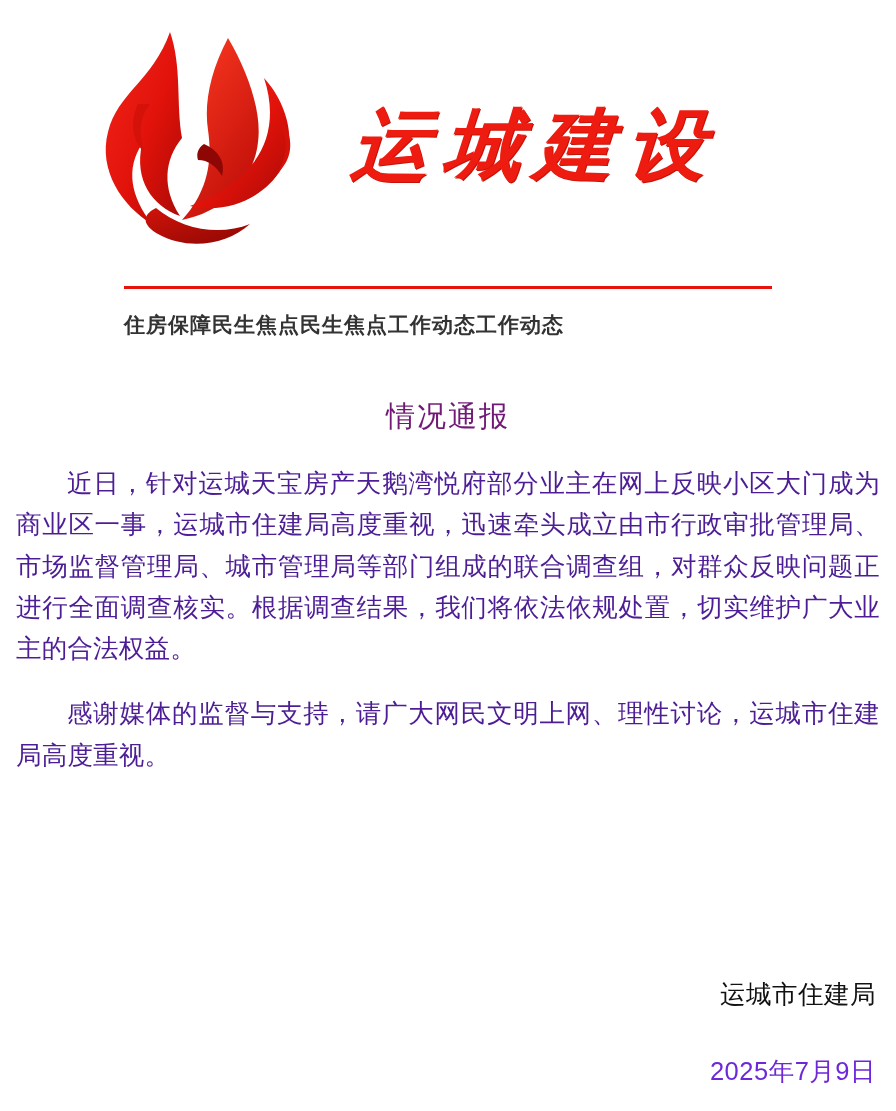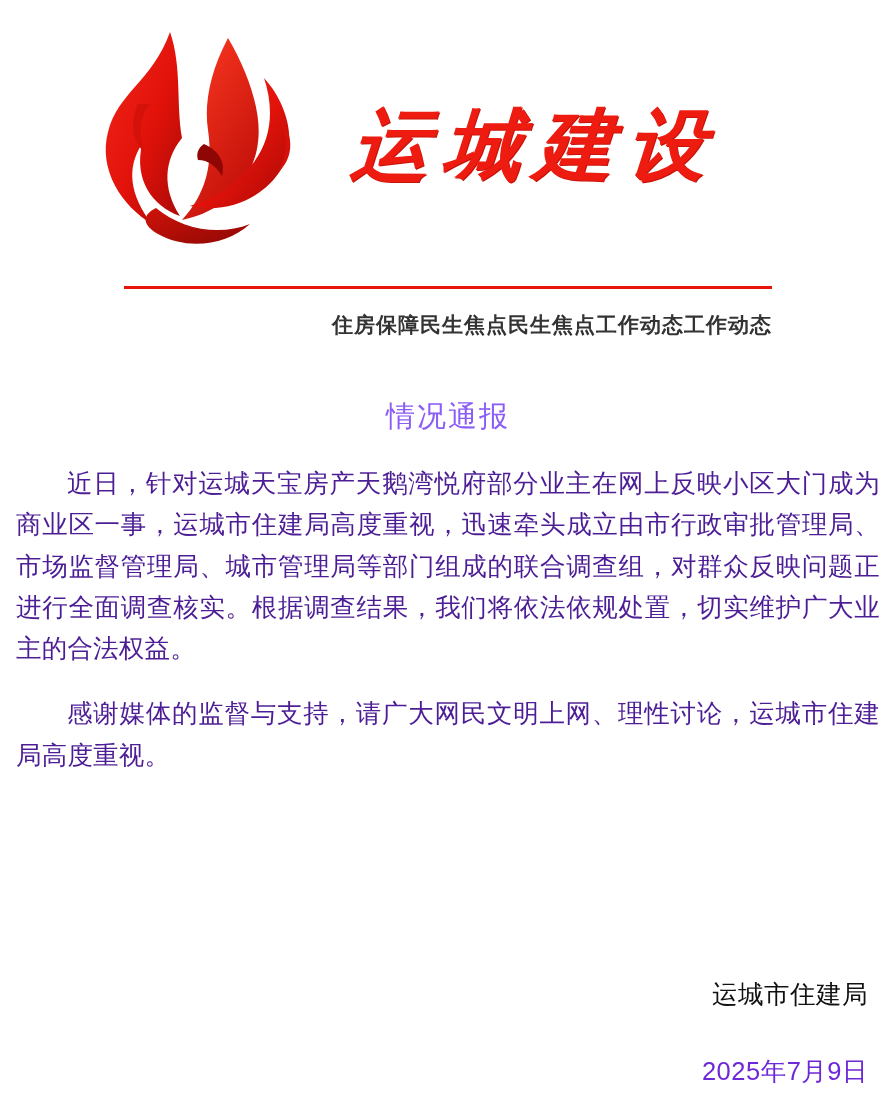--- a/index.html
+++ b/index.html
@@ -67,58 +67,58 @@
     height: 3px;
     background: #e8140c;
     margin: 14px auto 0 auto;
   }
 
   
   .nav {
     margin: 22px auto 0 auto;
     width: 648px;
     display: flex;
-    justify-content: flex-end;
+    justify-content: flex-start;
     align-items: center;
   }
   .nav-item {
     font-size: 21px;
     font-weight: bold;
     color: #333333;
     letter-spacing: 1px;
     white-space: nowrap;
     cursor: pointer;
   }
 
   
   .article {
     margin: 58px 16px 0 16px;
   }
   .doc-title {
     text-align: center;
     font-size: 29px;
     font-weight: normal;
-    color: #8b5cf6;
+    color: #701a75;
     letter-spacing: 2px;
     margin: 0 0 26px 0;
   }
   .para {
     font-size: 25.5px;
     line-height: 1.62;
     color: #4c1d95;
     text-align: justify;
     text-indent: 2em;
     margin: 0 0 24px 0;
     letter-spacing: 0.2px;
   }
 
   
   .signature {
     position: absolute;
-    right: 28px;
+    right: 20px;
     bottom: 22px;
     text-align: right;
   }
   .sig-org {
     font-size: 25.5px;
     color: #111111;
     margin-bottom: 42px;
     letter-spacing: 0.5px;
   }
   .sig-date {

